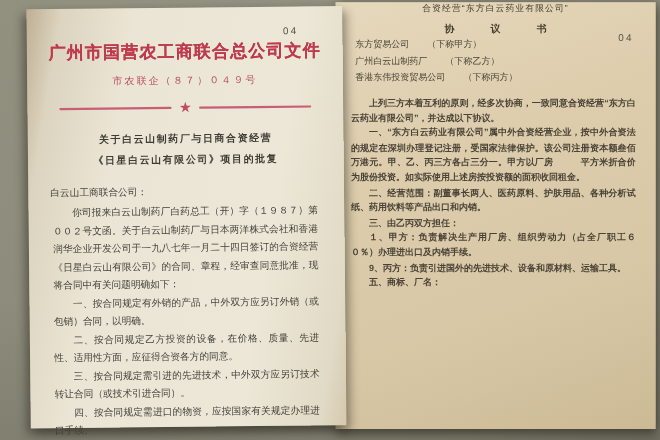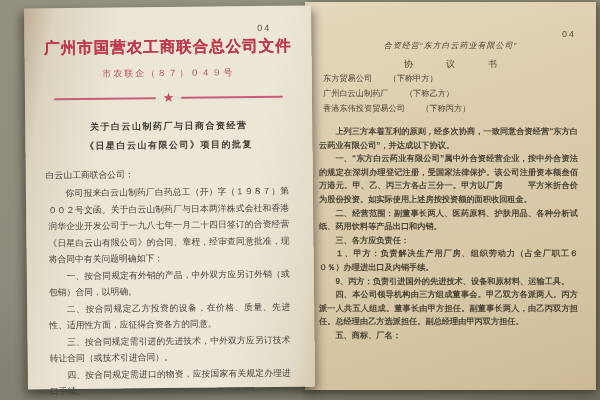--- a/index.html
+++ b/index.html
@@ -13,22 +13,22 @@
   .paper{position:absolute;box-sizing:border-box;}
 
   
   .right-paper{
     left:305px;top:2px;width:291px;height:388px;
     background:linear-gradient(160deg,#e6d8bc 0%,#ddcdad 35%,#d8c7a5 70%,#ccba96 100%);
     box-shadow:0 5px 9px rgba(40,38,28,0.55),4px 0 8px rgba(40,38,28,0.35);
     color:#4a4336;
   }
   .r-pagenum{position:absolute;top:27px;right:20px;font-size:9px;letter-spacing:2px;color:#55503f;}
-  .r-title{margin-top:38px;text-align:center;font-size:8px;letter-spacing:1px;color:#453f30;font-style:italic;}
-  .r-subtitle{margin-top:7px;text-align:center;font-size:9px;letter-spacing:12px;text-indent:12px;color:#453f30;}
+  .r-title{text-align:center;font-size:8px;letter-spacing:1px;color:#453f30;}
+  .r-subtitle{margin-top:7px;text-align:center;font-size:9px;letter-spacing:12px;text-indent:12px;color:#453f30;font-weight:bold;}
   .r-parties{padding-left:18px;font-size:8.2px;line-height:15px;color:#4a4336;}
   .r-body{margin-top:9px;padding:0 18px 0 14px;font-weight:bold;}
   .r-body p{margin:0;font-size:8.2px;line-height:13.6px;text-indent:2em;text-align:justify;color:#4a4336;}
 
   
   .left-paper{
     left:26px;top:7px;width:287px;height:381px;
     transform:rotate(-0.6deg);
     background:linear-gradient(100deg,#bfae93 0%,#dcd4bf 9%,#ebe5d5 28%,#ece7d7 72%,#e1dac6 93%,#d5c9ae 100%);
     box-shadow:-4px 5px 9px rgba(45,43,33,0.45),4px 5px 9px rgba(45,43,33,0.4);
@@ -63,24 +63,23 @@
     <div class="r-subtitle">协　议　书</div>
     <div class="r-parties">
       <div class="party">东方贸易公司　　（下称甲方）</div>
       <div class="party">广州白云山制药厂　　（下称乙方）</div>
       <div class="party">香港东伟投资贸易公司　　（下称丙方）</div>
     </div>
     <div class="r-body">
       <p>上列三方本着互利的原则，经多次协商，一致同意合资经营“东方白云药业有限公司”，并达成以下协议。</p>
       <p>一、“东方白云药业有限公司”属中外合资经营企业，按中外合资法的规定在深圳办理登记注册，受国家法律保护。该公司注册资本额叁佰万港元。甲、乙、丙三方各占三分一。甲方以厂房　　　平方米折合价为股份投资。如实际使用上述房按投资额的面积收回租金。</p>
       <p>二、经营范围：副董事长两人、医药原料、护肤用品、各种分析试纸、药用饮料等产品出口和内销。</p>
-      <p>三、各方应负责任：</p>
+      <p>三、由乙丙双方担任：</p>
       <p>１、甲方：负责解决生产用厂房、组织劳动力（占全厂职工６０％）办理进出口及内销手续。</p>
       <p>9、丙方：负责引进国外的先进技术、设备和原材料、运输工具。</p>
-      <p>四、本公司领导机构由三方组成董事会。甲乙双方各派两人。丙方派一人共五人组成。董事长由甲方担任。副董事长两人，由乙丙双方担任。总经理由乙方选派担任。副总经理由甲丙双方担任。</p>
       <p>五、商标、厂名：</p>
     </div>
   </div>
 
   <div class="paper left-paper">
     <div class="l-pagenum">04</div>
     <div class="l-title">广州市国营农工商联合总公司文件</div>
     <div class="l-docnum">市农联企（８７）０４９号</div>
     <div class="star-rule">
       <span class="rule-line"></span>

